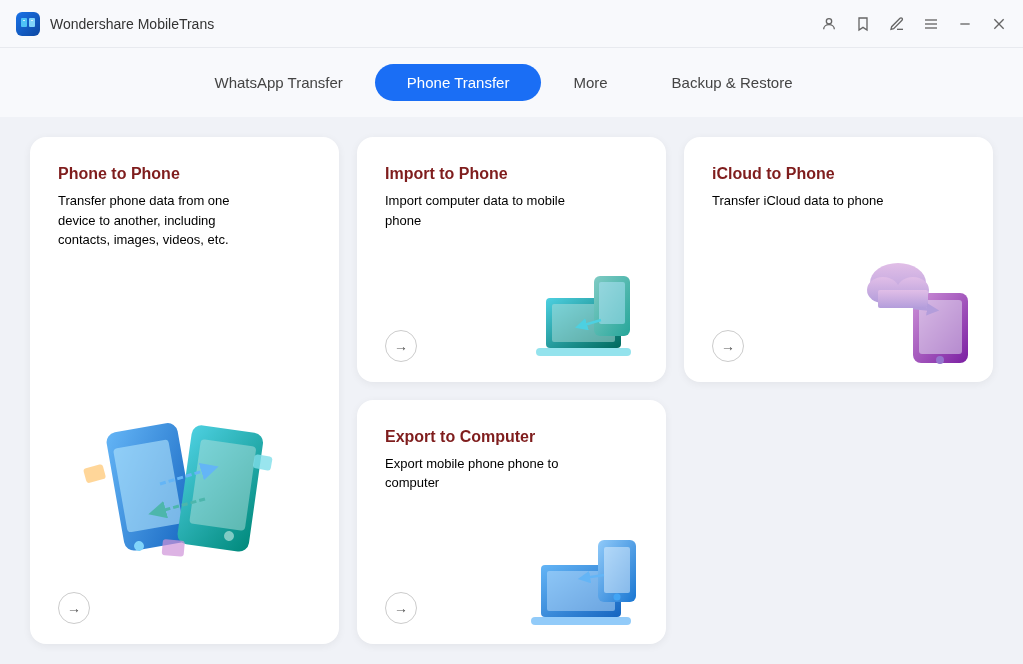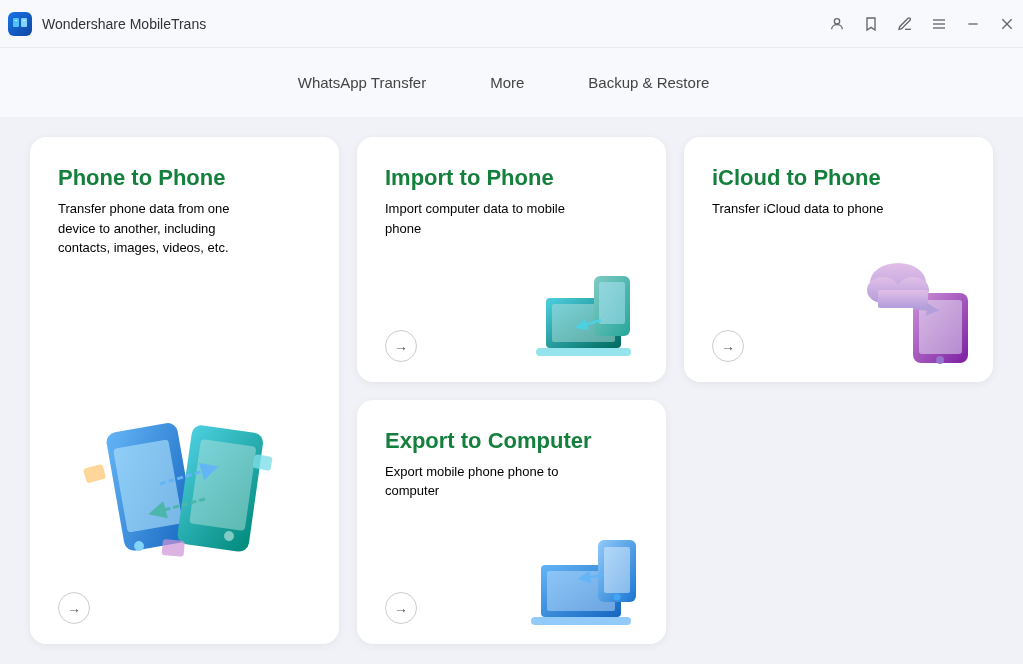--- a/index.html
+++ b/index.html
@@ -15,21 +15,21 @@
       height: 664px;
       background: #f0f2f7;
       display: flex;
       flex-direction: column;
     }
     .titlebar {
       background: #f8f9fc;
       height: 48px;
       display: flex;
       align-items: center;
-      padding: 0 8px;
+      padding: 0 16px;
       border-bottom: 1px solid #e8eaef;
       justify-content: space-between;
     }
     .titlebar-left {
       display: flex;
       align-items: center;
       gap: 10px;
     }
     .app-icon {
       width: 24px;
@@ -97,23 +97,23 @@
       display: flex;
       flex-direction: column;
       position: relative;
       overflow: hidden;
       box-shadow: 0 2px 8px rgba(0,0,0,0.06);
     }
     .card.large {
       grid-row: span 2;
     }
     .card-title {
-      font-size: 22px;
+      font-size: 16px;
       font-weight: 700;
-      color: #15803d;
+      color: #7f1d1d;
       margin-bottom: 8px;
     }
     .card-desc {
       font-size: 13px;
       color: #000000;
       line-height: 1.5;
       max-width: 180px;
     }
     .card-arrow {
       position: absolute;
@@ -205,20 +205,21 @@
 
       <svg viewBox="0 0 24 24" fill="none" stroke="#666" stroke-width="2" style="cursor:pointer">
         <line x1="5" y1="5" x2="19" y2="19"></line>
           <line x1="19" y1="5" x2="5" y2="19"></line>
       </svg>
     </div>
   </div>
 
   <div class="nav-bar">
     <button class="nav-tab">WhatsApp Transfer</button>
+    <button class="nav-tab active">Phone Transfer</button>
     <button class="nav-tab">More</button>
     <button class="nav-tab">Backup &amp; Restore</button>
   </div>
 
   <div class="content">
 
     <div class="card large">
       <div class="card-title">Phone to Phone</div>
       <div class="card-desc">Transfer phone data from one device to another, including contacts, images, videos, etc.</div>
 

